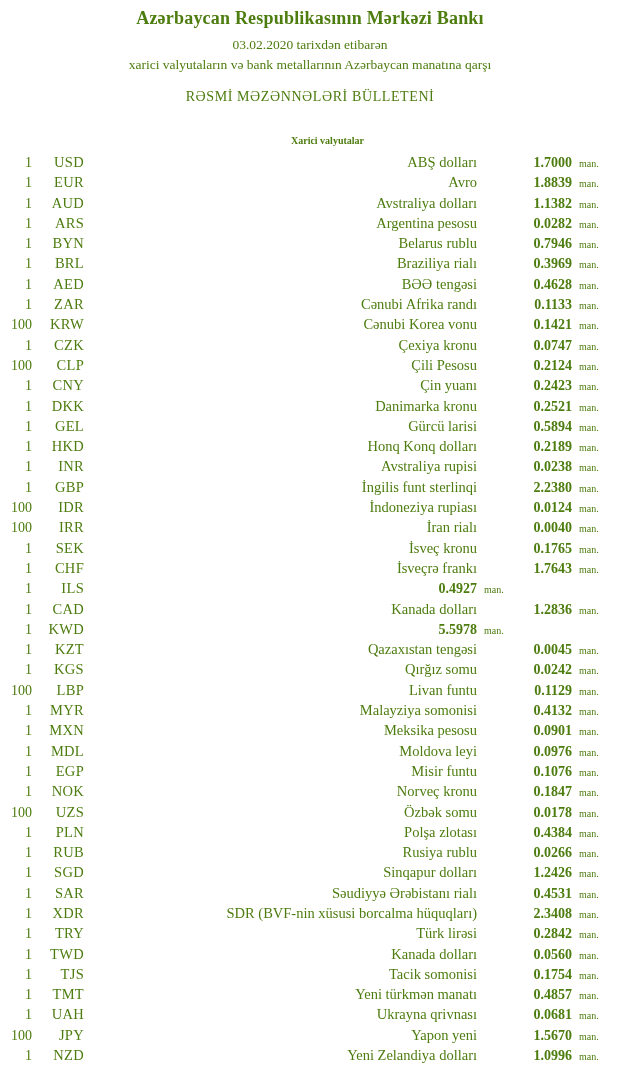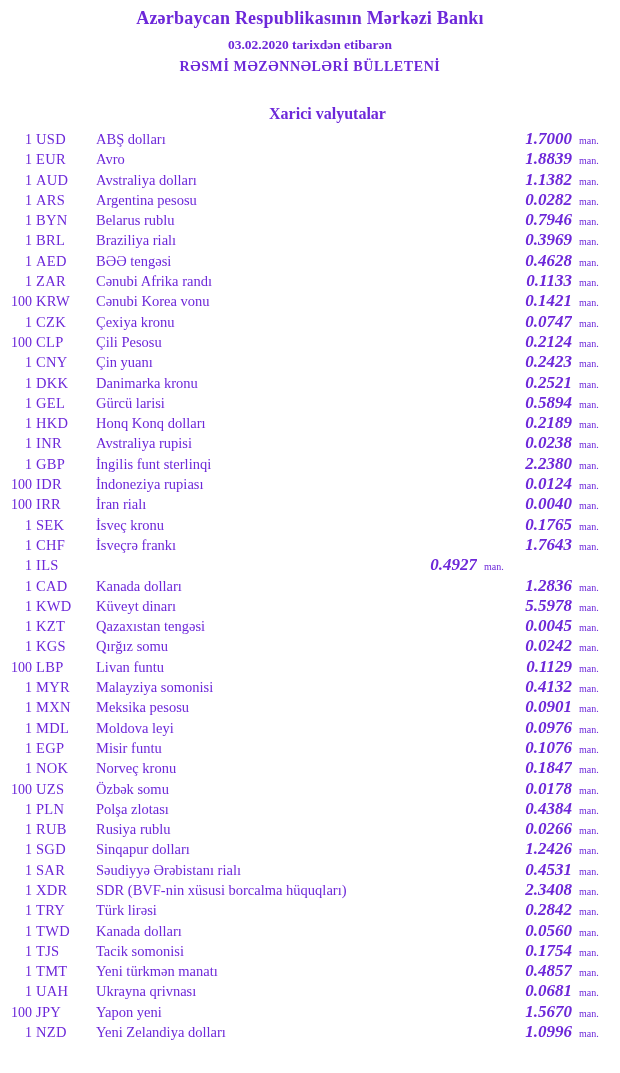--- a/index.html
+++ b/index.html
@@ -5,49 +5,49 @@
   html, body {
     margin: 0;
     padding: 0;
     background: #ffffff;
   }
   .page {
     width: 620px;
     height: 1073px;
     margin: 0 auto;
     background: #ffffff;
-    color: #6d28d9;
+    color: #4d7c0f;
     font-family: "Liberation Serif", "DejaVu Serif", serif;
     box-sizing: border-box;
     padding-top: 6px;
     overflow: hidden;
   }
   header {
     text-align: center;
   }
   .bank-title {
     font-size: 18px;
     font-weight: bold;
     margin: 2px 0 8px 0;
     letter-spacing: 0.2px;
   }
   .sub {
     font-size: 13.5px;
-    font-weight: bold;
+    font-weight: normal;
     margin: 4px 0;
   }
   .caps {
     font-size: 14px;
     letter-spacing: 0.6px;
-    margin-top: 6px;
+    margin-top: 16px;
   }
   .section-heading {
     text-align: center;
     font-weight: bold;
-    font-size: 16px;
+    font-size: 10px;
     margin-top: 30px;
     margin-bottom: 6px;
     padding-left: 35px;
   }
   .rates-table {
     width: 100%;
     box-sizing: border-box;
     padding: 0 2px 0 0;
   }
   .row {
@@ -58,47 +58,47 @@
     line-height: 20.3px;
     font-size: 14.5px;
   }
   .cell { white-space: nowrap; overflow: hidden; }
   .cell.qty {
     text-align: right;
     padding-right: 4px;
     font-size: 14px;
   }
   .cell.code {
-    text-align: left;
+    text-align: right;
     font-size: 14.5px;
     letter-spacing: 0.3px;
   }
   .cell.name {
-    text-align: left;
+    text-align: right;
     padding-left: 12px;
   }
   .cell.rate {
     text-align: right;
     font-weight: bold;
-    font-style: italic;
-    font-size: 17px;
+    font-size: 14px;
   }
   .cell.unit {
     text-align: left;
     padding-left: 7px;
     font-size: 10px;
   }
 </style>
 </head>
 <body>
 
 <div class="page">
   <header>
     <h1 class="bank-title">Azərbaycan Respublikasının Mərkəzi Bankı</h1>
     <div class="sub">03.02.2020 tarixdən etibarən</div>
+    <div class="sub">xarici valyutaların və bank metallarının Azərbaycan manatına qarşı</div>
     <div class="sub caps">RƏSMİ MƏZƏNNƏLƏRİ BÜLLETENİ</div>
   </header>
 
   <div class="section-heading">Xarici valyutalar</div>
 
   <div class="rates-table" id="rates-table">
       <div class="row">
         <span class="cell qty">1</span>
         <span class="cell code">USD</span>
         <span class="cell name">ABŞ dolları</span>
@@ -254,21 +254,20 @@
       <div class="row">
         <span class="cell qty">1</span>
         <span class="cell code">CAD</span>
         <span class="cell name">Kanada dolları</span>
         <span class="cell rate">1.2836</span>
         <span class="cell unit">man.</span>
       </div>
       <div class="row">
         <span class="cell qty">1</span>
         <span class="cell code">KWD</span>
-        <span class="cell name">Küveyt dinarı</span>
         <span class="cell rate">5.5978</span>
         <span class="cell unit">man.</span>
       </div>
       <div class="row">
         <span class="cell qty">1</span>
         <span class="cell code">KZT</span>
         <span class="cell name">Qazaxıstan tengəsi</span>
         <span class="cell rate">0.0045</span>
         <span class="cell unit">man.</span>
       </div>

